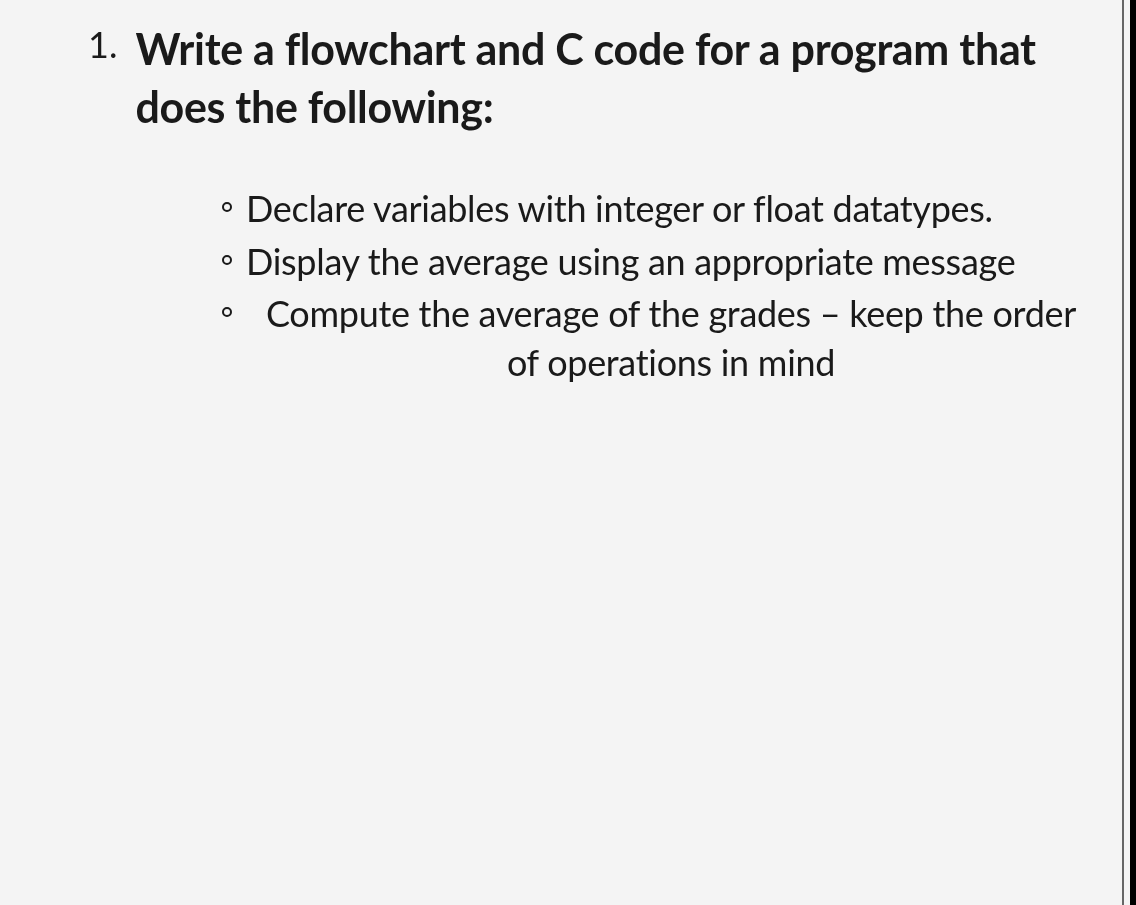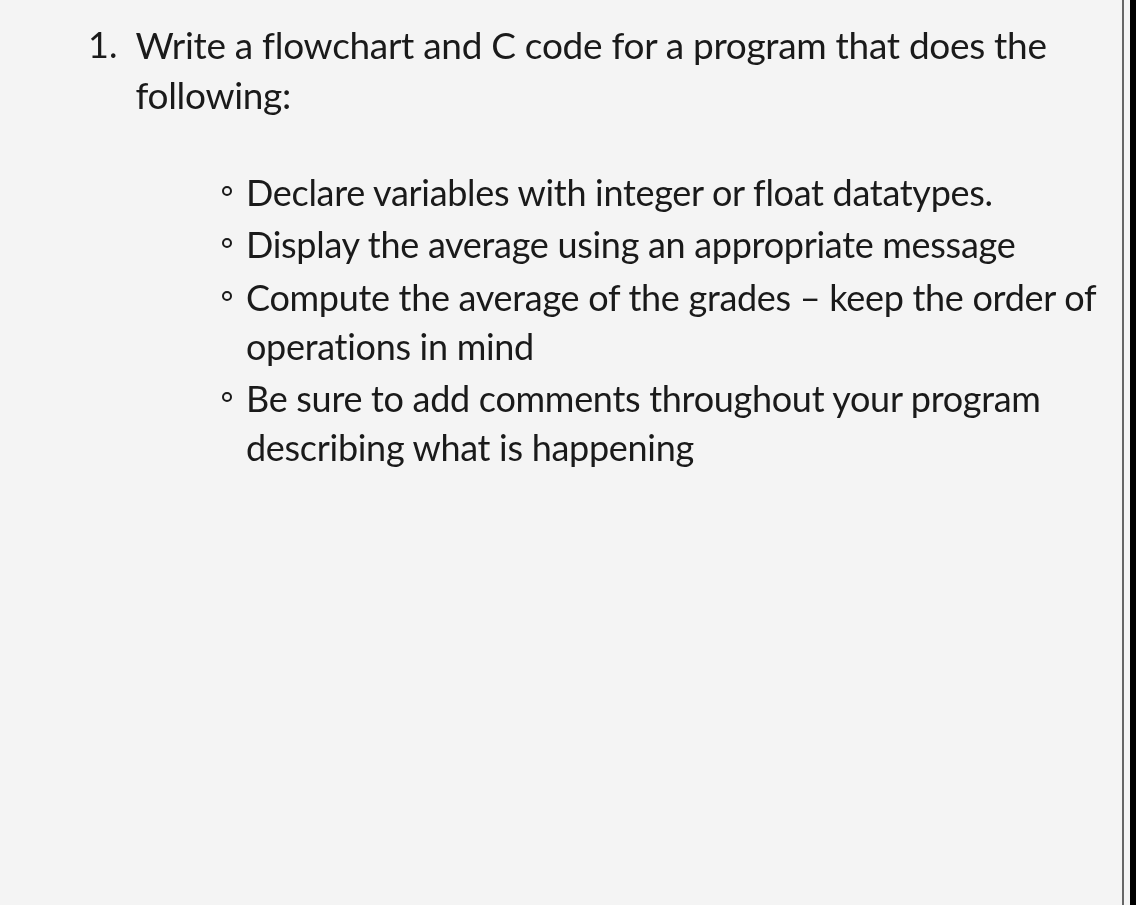--- a/index.html
+++ b/index.html
@@ -25,32 +25,33 @@
       margin-bottom: 48px;
     }
     .ordered-marker {
       font-size: 36px;
       font-weight: 400;
       flex-shrink: 0;
       margin-right: 18px;
       line-height: 1.35;
     }
     .ordered-text {
-      font-size: 37px;
-      font-weight: 400;
+      font-size: 43px;
+      font-weight: 700;
       line-height: 1.35;
       letter-spacing: -0.3px;
     }
     .sub-list {
       padding-left: 208px;
       padding-right: 40px;
     }
     .sub-item {
       display: flex;
       margin-bottom: 4px;
+      text-align: center;
     }
     .bullet {
       flex-shrink: 0;
       width: 38px;
       display: flex;
       align-items: flex-start;
       justify-content: center;
       padding-top: 18px;
     }
     .bullet-circle {
@@ -111,25 +112,19 @@
     </div>
 
     <div class="sub-item">
       <div class="bullet">
           <div class="bullet-circle"></div>
         </div>
       <div class="sub-text">Compute the average of the grades – keep the order of operations in mind</div>
     </div>
 
 
-    <div class="sub-item">
-      <div class="bullet">
-          <div class="bullet-circle"></div>
-        </div>
-      <div class="sub-text">Be sure to add comments throughout your program describing what is happening</div>
-    </div>
 
   </div>
 
 </div>
 
 <div class="right-edge"></div>
 <div class="right-edge-2"></div>
 
 </body></html>

